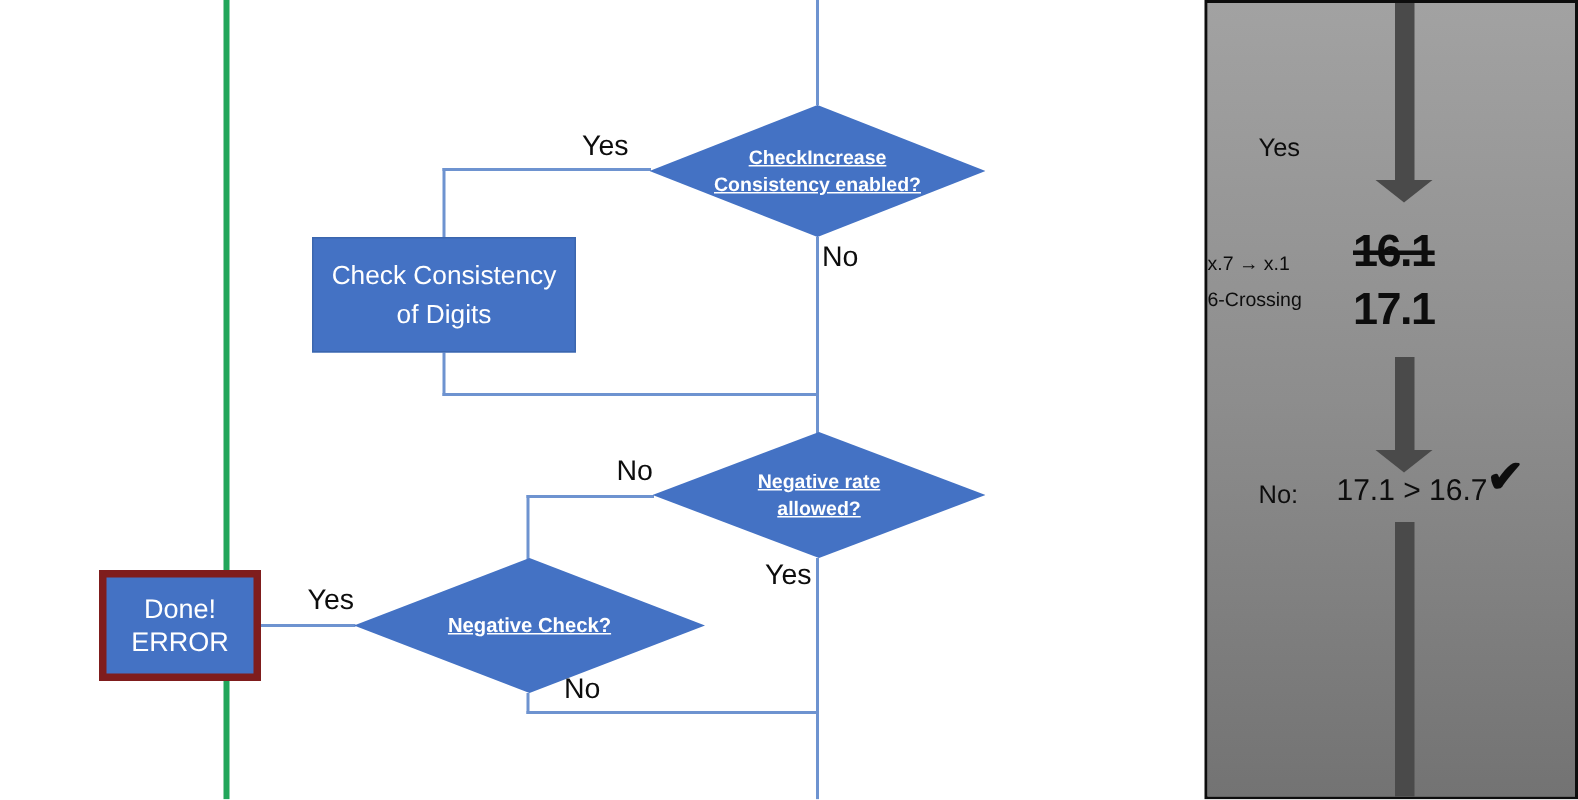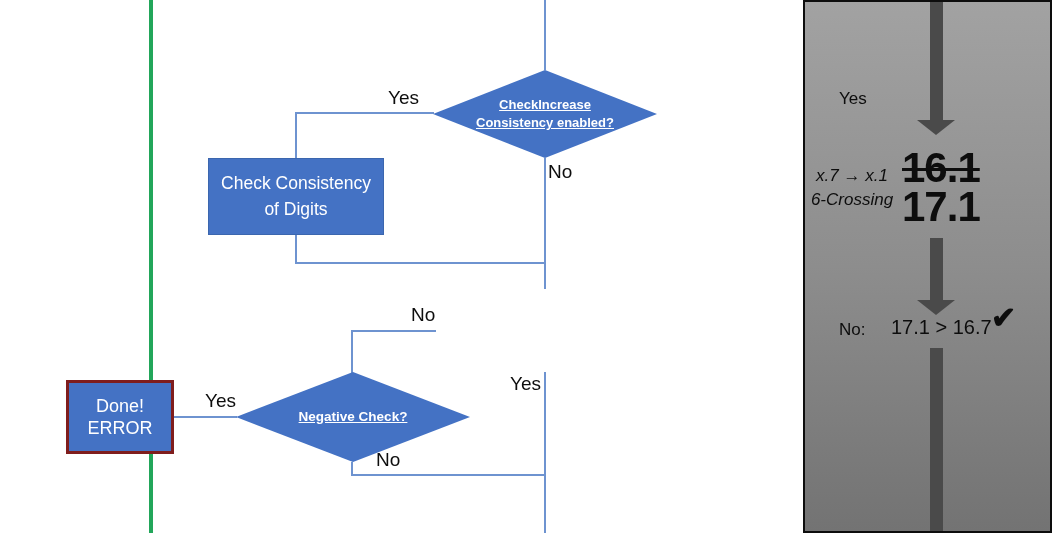--- a/index.html
+++ b/index.html
@@ -40,21 +40,21 @@
     line-height: 1.4;
   }
   .diamond .txt { width: 150px; text-decoration: underline; }
   .rect {
     border: 1.5px solid #3B66AE;
     font-size: 17.5px;
     line-height: 1.45;
   }
   .rect .txt { width: 160px; }
   .done-box {
-    border: 3px solid #7f1d1d;
+    border: 5px solid #7f1d1d;
     font-size: 18px;
     line-height: 1.25;
     z-index: 4;
   }
   .branch-label {
     position: absolute;
     color: #0d0d0d;
     font-size: 19px;
     z-index: 5;
     white-space: nowrap;
@@ -75,27 +75,26 @@
   .arrow-head {
     position: absolute;
     width: 0; height: 0;
     border-left: 19px solid transparent;
     border-right: 19px solid transparent;
     border-top: 15px solid #4A4A4A;
   }
   .panel-yes { left: 34px; top: 87px; font-size: 17px; }
   .panel-note {
     left: 0; top: 162px; width: 94px;
-    font-size: 17px; line-height: 24px; text-align: center;
+    font-size: 13px; line-height: 24px; text-align: left;
     white-space: nowrap;
-    font-style: italic;
   }
   .panel-values {
     left: 97px; top: 146px;
-    font-size: 42px; font-weight: 700; line-height: 39px;
+    font-size: 30px; font-weight: 700; line-height: 39px;
     letter-spacing: -1px;
   }
   .strike { text-decoration: line-through; text-decoration-thickness: 3px; }
   .result-prefix { left: 34px; top: 318px; font-size: 17px; }
   .result-comparison { left: 86px; top: 314px; font-size: 20px; }
   .checkmark { left: 186px; top: 298px; font-size: 30px; font-weight: 700; }
 </style>
 </head>
 <body>
 
@@ -117,20 +116,23 @@
   <div class="conn" style="left:351px; top:474px; width:195px; height:2px;"></div>
 
   <div class="shape diamond" style="left:433px; top:70px; width:224px; height:88px;">
     <span class="txt">CheckIncrease Consistency enabled?</span>
   </div>
 
   <div class="shape rect" style="left:208px; top:158px; width:176px; height:77px;text-align:center;">
     <span class="txt">Check Consistency of Digits</span>
   </div>
 
+  <div class="shape diamond" style="left:435px; top:288px; width:222px; height:84px;">
+    <span class="txt" style="width:130px;">Negative rate allowed?</span>
+  </div>
 
   <div class="shape diamond" style="left:236px; top:372px; width:234px; height:90px; font-size:13.5px;">
     <span class="txt">Negative Check?</span>
   </div>
 
   <div class="shape done-box" style="left:66px; top:380px; width:108px; height:74px;">
     <span class="txt">
       <span>Done!</span><br>
       <span>ERROR</span>
     </span>

